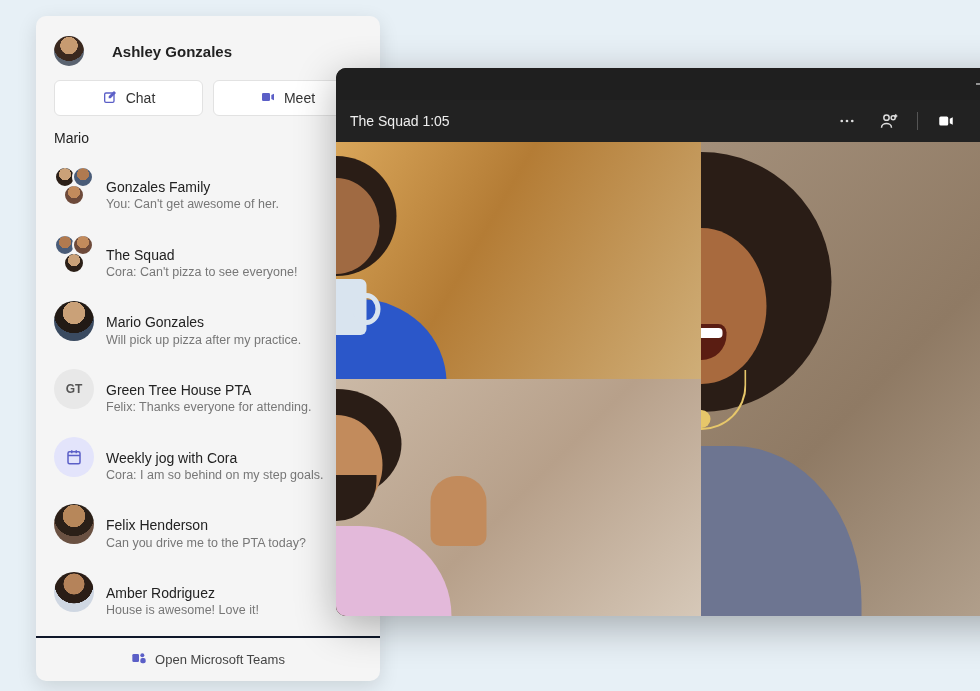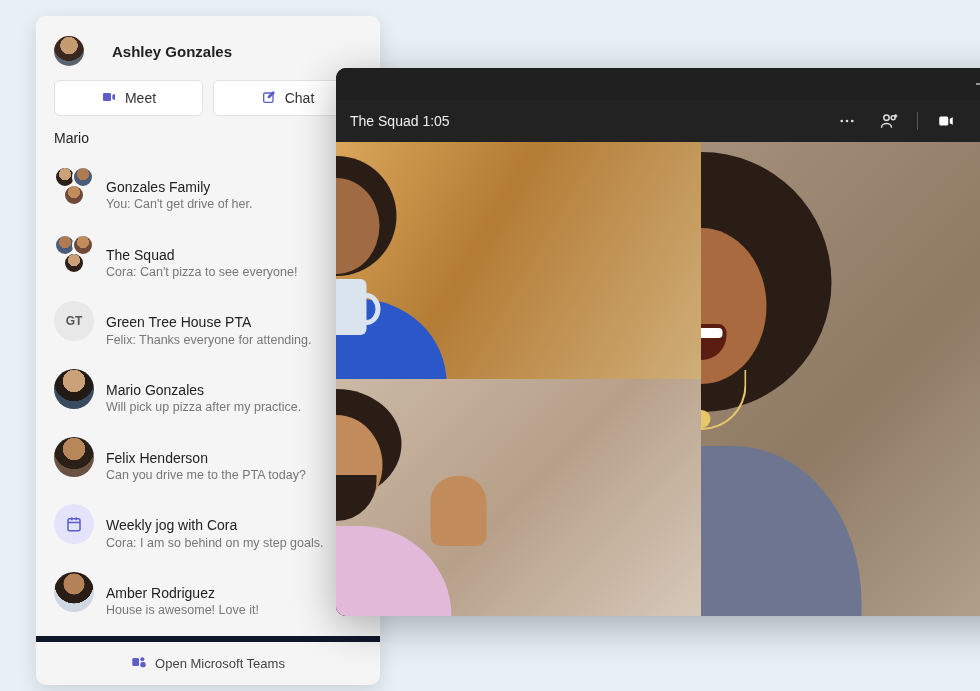--- a/index.html
+++ b/index.html
@@ -25,21 +25,21 @@
 
 .group-avatar { width: 40px; height: 40px; position: relative; flex-shrink:0;}
 .group-avatar .a1,.group-avatar .a2,.group-avatar .a3 { position: absolute; width: 22px; height: 22px; border-radius: 50%; border: 2px solid #f5f5f5; }
 .group-avatar .a1 { left: 0; top: 0; }
 .group-avatar .a2 { right: 0; top: 0; }
 .group-avatar .a3 { left: 9px; bottom: 0; }
 
 .initials { background: #e8e8e8; color: #555; }
 .cal-avatar { background: #e3e4fb; color: #5b5fc7; display:flex; align-items:center; justify-content:center;}
 
-.footer { border-top: 6px solid #0f172a; margin-top: 6px; padding: 12px 0; display: flex; align-items: center; justify-content: center; gap: 8px; font-size: 13px; color: #444; cursor: pointer; }
+.footer { border-top: 2px solid #0f172a; margin-top: 6px; padding: 12px 0; display: flex; align-items: center; justify-content: center; gap: 8px; font-size: 13px; color: #444; cursor: pointer; }
 
 
 .call-window { position: absolute; left: 336px; top: 68px; width: 730px; height: 548px; border-radius: 10px; overflow: hidden; box-shadow: 0 10px 40px rgba(0,0,0,.3); background: #111; }
 .titlebar { height: 32px; background: #1f1f1f; display: flex; align-items: center; justify-content: flex-end; gap: 18px; padding: 0 14px; color: #ccc; }
 .titlebar .winbtn { width: 14px; height: 14px; display:inline-flex; align-items:center; justify-content:center; cursor:pointer;}
 .toolbar { height: 42px; background: #222; display: flex; align-items: center; padding: 0 14px; gap: 14px; color: #eee; }
 .toolbar .call-title { font-size: 14px; flex: 1; }
 .toolbar .tool { width: 28px; height: 28px; display:flex; align-items:center; justify-content:center; cursor:pointer; border-radius:4px; }
 .toolbar .sep { width:1px; height:18px; background:#555;}
 .toolbar .hangup { background:#c4314b; width:36px; height:28px; border-radius:4px; display:flex;align-items:center;justify-content:center; cursor:pointer;}
@@ -94,98 +94,98 @@
 
 <div class="chat-panel">
   <div class="chat-header">
     <span class="avatar av-ash"></span>
     <span class="username">Ashley Gonzales</span>
   </div>
 
   <div class="actions">
     <div class="pill-btn">
       <span class="ico">
+        <svg width="16" height="16" viewBox="0 0 24 24" fill="none" stroke="currentColor" stroke-width="2">
+            <rect x="4" y="6" width="14" height="14" rx="2"></rect>
+            <path d="M18 3l3 3-8 8h-3v-3z" fill="currentColor" stroke="none"></path>
+          </svg>
+      </span>
+      <span>Chat</span>
+    </div>
+    <div class="pill-btn">
+      <span class="ico">
         <svg width="16" height="16" viewBox="0 0 24 24" fill="currentColor">
             <rect x="3" y="6" width="12" height="12" rx="2"></rect>
             <path d="M17 9l4-2v10l-4-2z"></path>
           </svg>
       </span>
       <span>Meet</span>
     </div>
-    <div class="pill-btn">
-      <span class="ico">
-        <svg width="16" height="16" viewBox="0 0 24 24" fill="none" stroke="currentColor" stroke-width="2">
-            <rect x="4" y="6" width="14" height="14" rx="2"></rect>
-            <path d="M18 3l3 3-8 8h-3v-3z" fill="currentColor" stroke="none"></path>
-          </svg>
-      </span>
-      <span>Chat</span>
-    </div>
   </div>
 
   <div class="section-label">Mario</div>
 
   <div class="item">
     <div class="group-avatar">
       <span class="a1 g-a"></span>
         <span class="a2 g-b"></span>
         <span class="a3 g-c"></span>
     </div>
     <div class="txt">
       <div class="title">Gonzales Family</div>
-      <div class="sub">You: Can't get drive of her.</div>
+      <div class="sub">You: Can't get awesome of her.</div>
     </div>
   </div>
 
   <div class="item">
     <div class="group-avatar">
       <span class="a1 g-b"></span>
         <span class="a2 g-c"></span>
         <span class="a3 g-a"></span>
     </div>
     <div class="txt">
       <div class="title">The Squad</div>
       <div class="sub">Cora: Can't pizza to see everyone!</div>
     </div>
   </div>
 
   <div class="item">
+    <span class="avatar lg av-mar"></span>
+    <div class="txt">
+      <div class="title">Mario Gonzales</div>
+      <div class="sub">Will pick up pizza after my practice.</div>
+    </div>
+  </div>
+
+  <div class="item">
     <span class="avatar lg initials">GT</span>
     <div class="txt">
       <div class="title">Green Tree House PTA</div>
       <div class="sub">Felix: Thanks everyone for attending.</div>
-    </div>
-  </div>
-
-  <div class="item">
-    <span class="avatar lg av-mar"></span>
-    <div class="txt">
-      <div class="title">Mario Gonzales</div>
-      <div class="sub">Will pick up pizza after my practice.</div>
-    </div>
-  </div>
-
-  <div class="item">
-    <span class="avatar lg av-fel"></span>
-    <div class="txt">
-      <div class="title">Felix Henderson</div>
-      <div class="sub">Can you drive me to the PTA today?</div>
     </div>
   </div>
 
   <div class="item">
     <span class="avatar lg cal-avatar">
       <svg width="18" height="18" viewBox="0 0 24 24" fill="none" stroke="currentColor" stroke-width="2">
           <rect x="4" y="5" width="16" height="16" rx="2"></rect>
           <path d="M4 10h16M9 3v4M15 3v4"></path>
         </svg>
     </span>
     <div class="txt">
       <div class="title">Weekly jog with Cora</div>
       <div class="sub">Cora: I am so behind on my step goals.</div>
+    </div>
+  </div>
+
+  <div class="item">
+    <span class="avatar lg av-fel"></span>
+    <div class="txt">
+      <div class="title">Felix Henderson</div>
+      <div class="sub">Can you drive me to the PTA today?</div>
     </div>
   </div>
 
   <div class="item">
     <span class="avatar lg av-amb"></span>
     <div class="txt">
       <div class="title">Amber Rodriguez</div>
       <div class="sub">House is awesome! Love it!</div>
     </div>
   </div>

